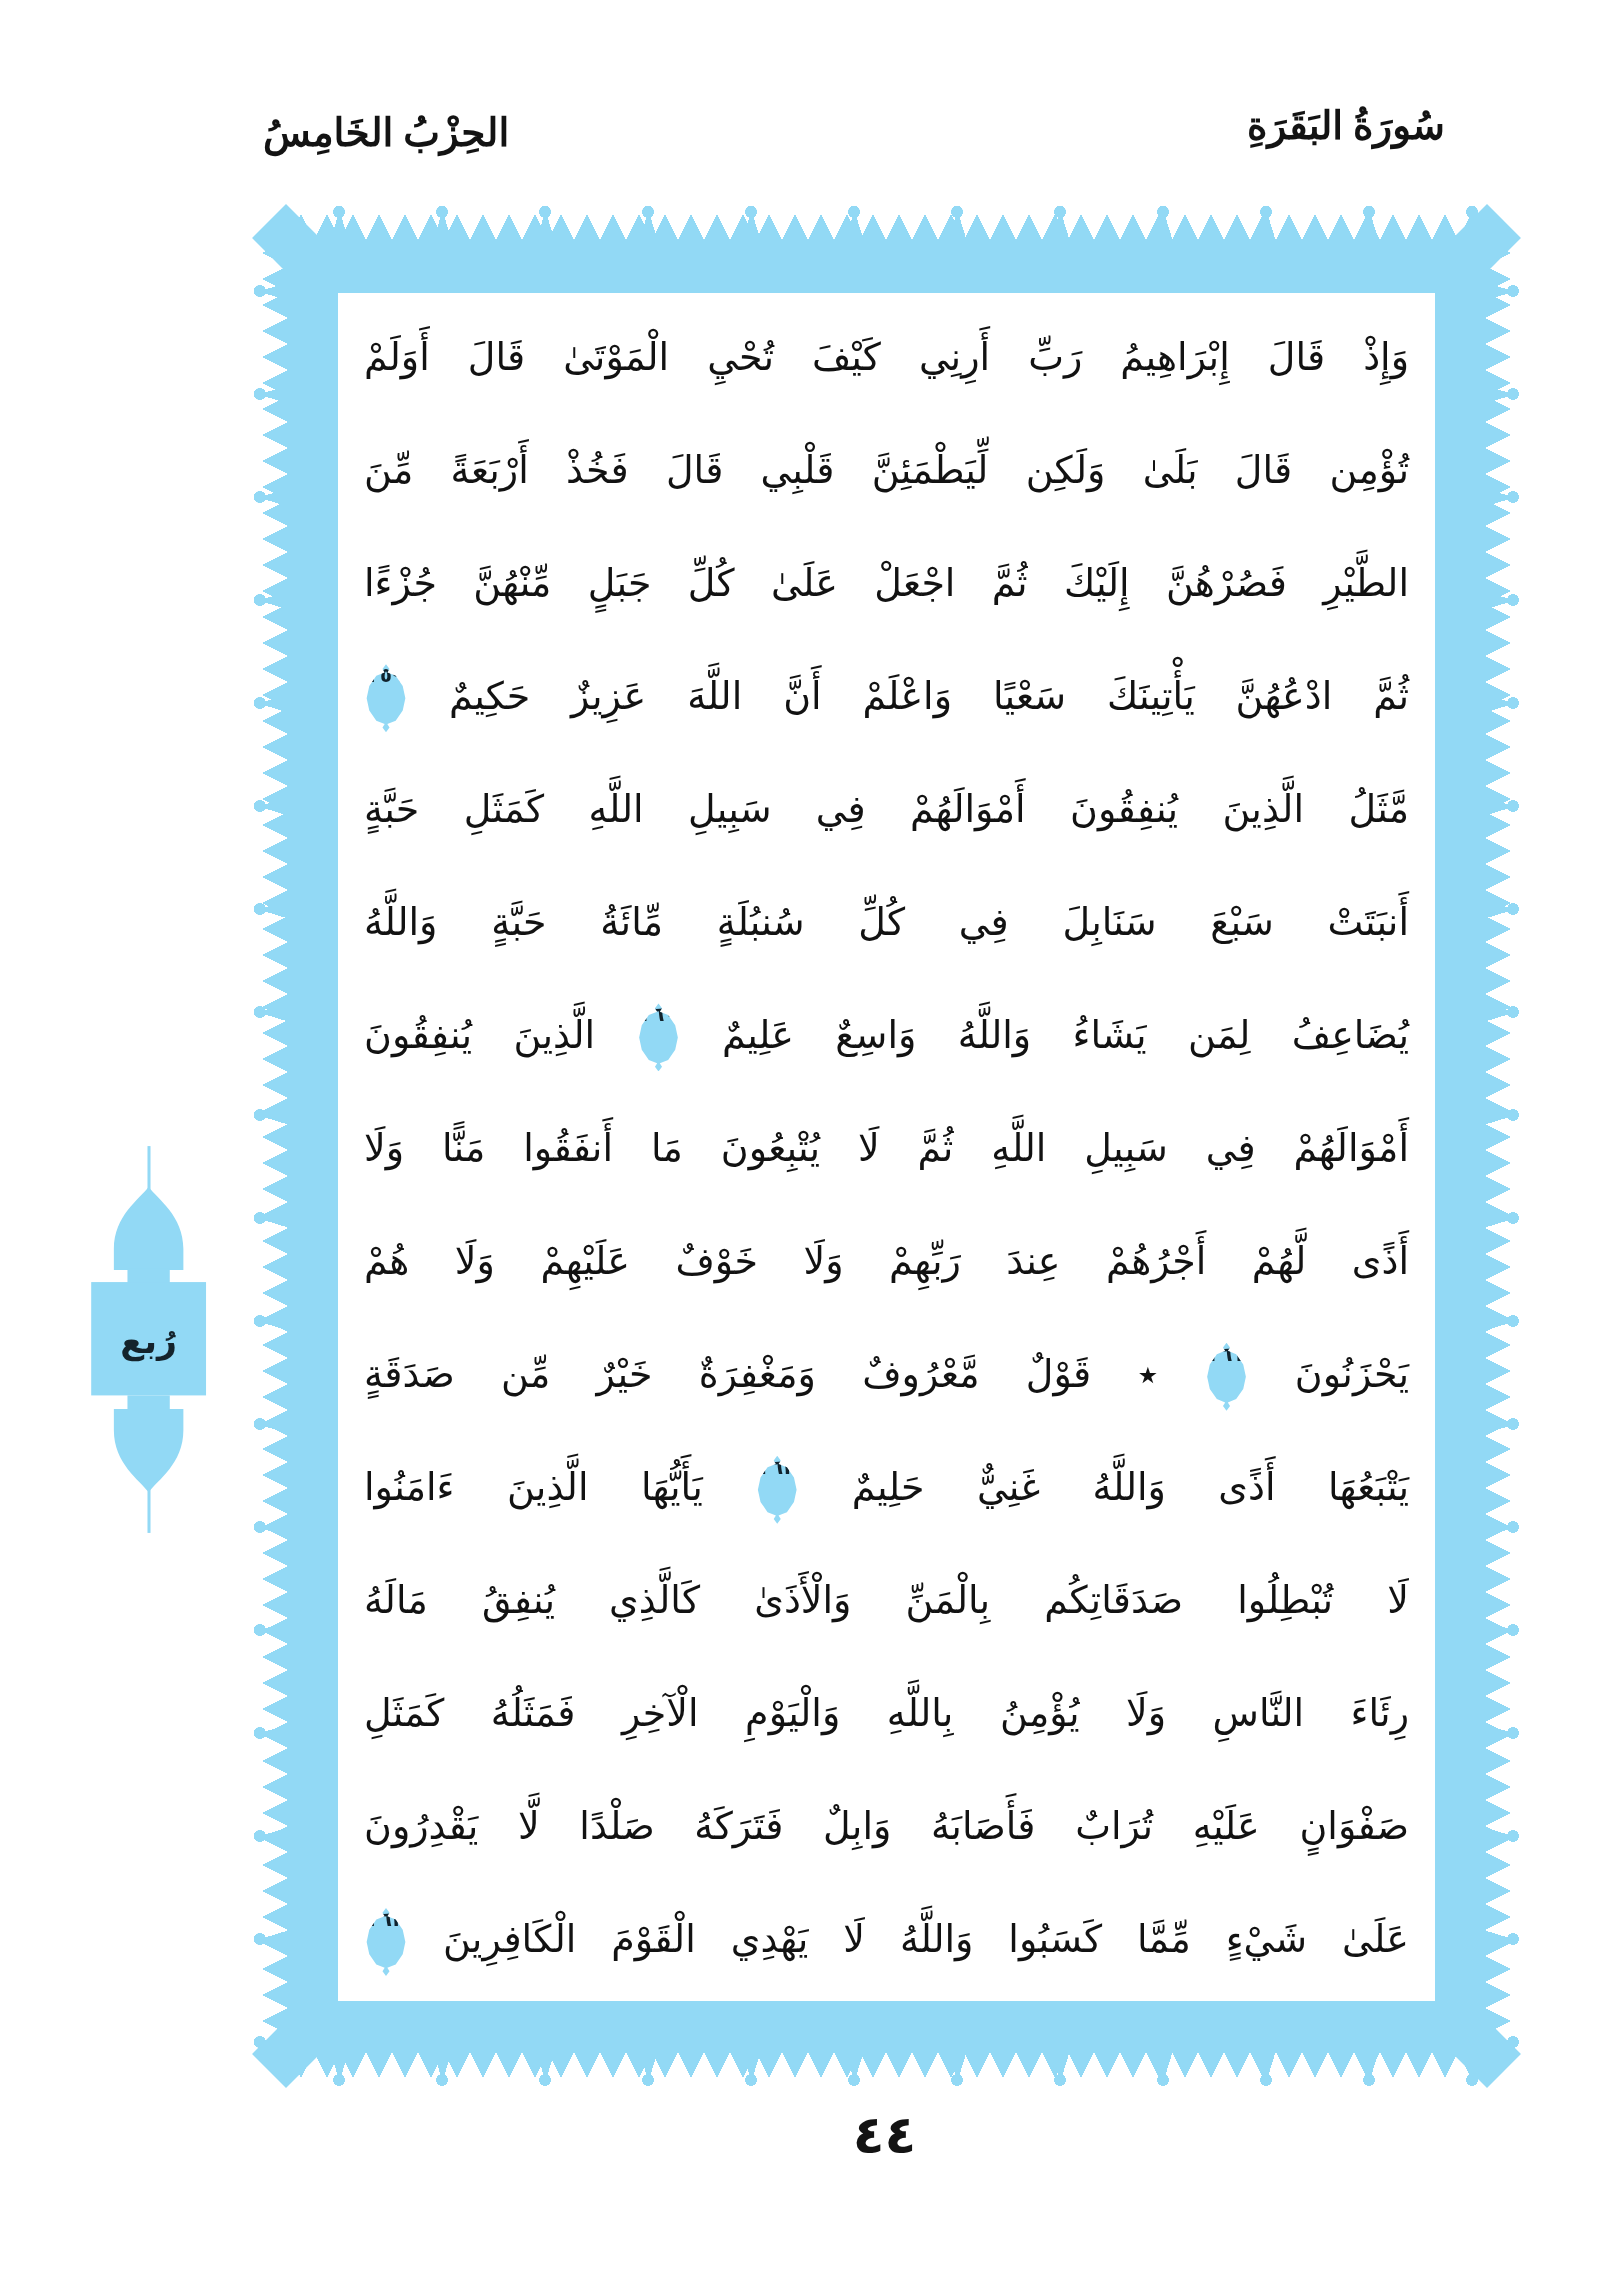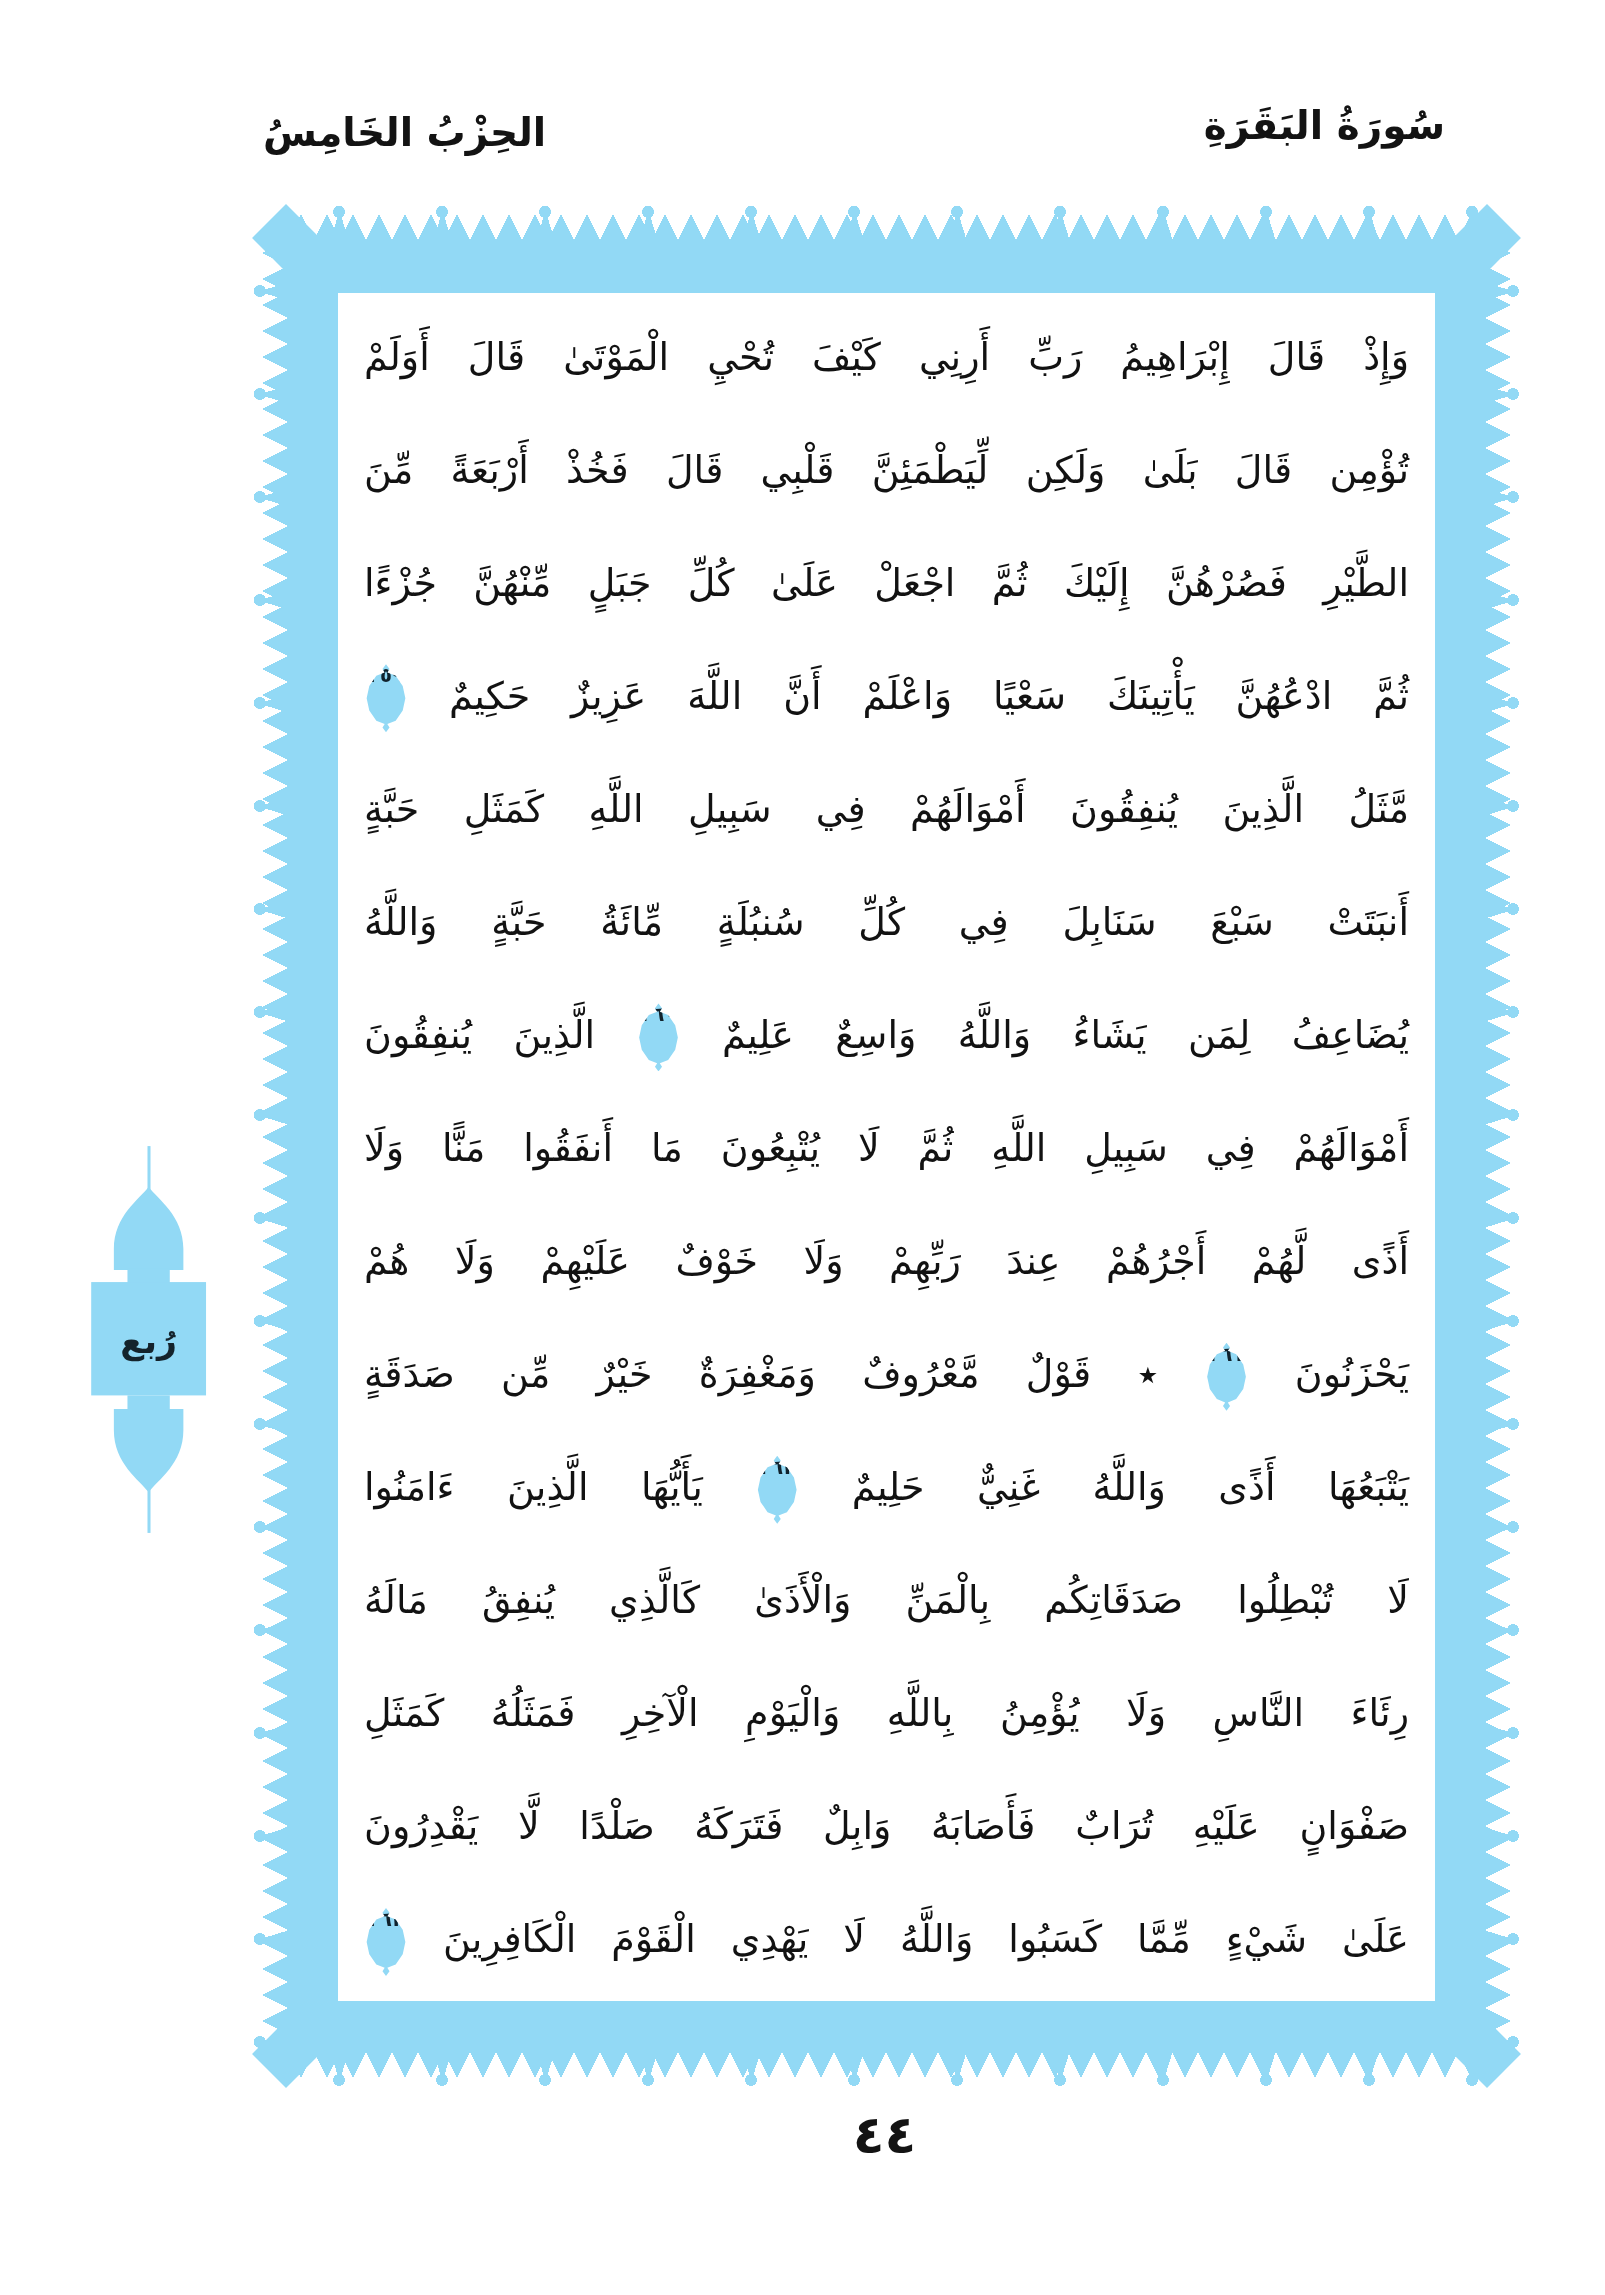--- a/index.html
+++ b/index.html
@@ -4,21 +4,21 @@
 <style>
   html,body{margin:0;padding:0;}
   body{width:1605px;height:2295px;background:#ffffff;overflow:hidden;}
   .page{
     position:relative;width:1605px;height:2295px;background:#fff;
     font-family:"DejaVu Sans",sans-serif;color:#121212;
     --blue:#92D9F5;
   }
 
   
-  .hdr{position:absolute;direction:rtl;font-size:39px;font-weight:700;color:#131313;white-space:nowrap;}
+  .hdr{position:absolute;direction:rtl;font-size:39px;font-weight:700;color:#131313;white-space:nowrap;font-family:Liberation Serif, serif;}
   .hdr-left{left:263px;top:110px;}
   .hdr-right{right:160px;top:103px;margin-left:11px;}
 
   
   .frame{position:absolute;left:253px;top:205px;width:1267px;height:1882px;}
   .band{position:absolute;inset:35px;background:var(--blue);}
   .edge{position:absolute;}
   .edge.top{left:35px;right:35px;top:0;height:35px;
     background:
       radial-gradient(circle 6px at 51px 6.8px, var(--blue) 98%, #0000),

